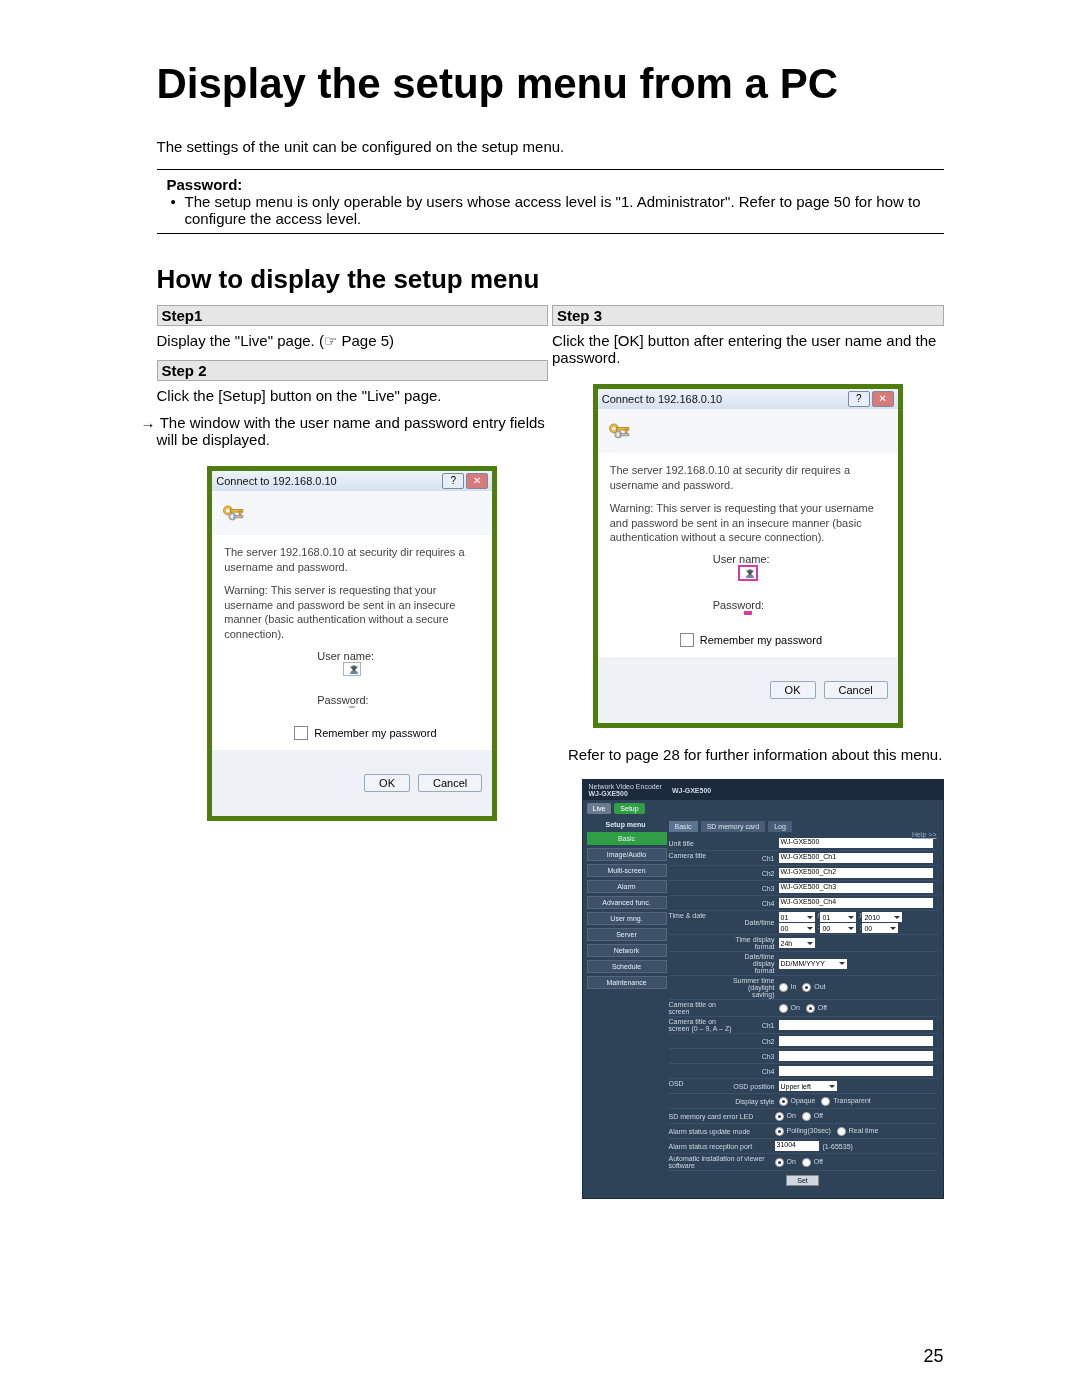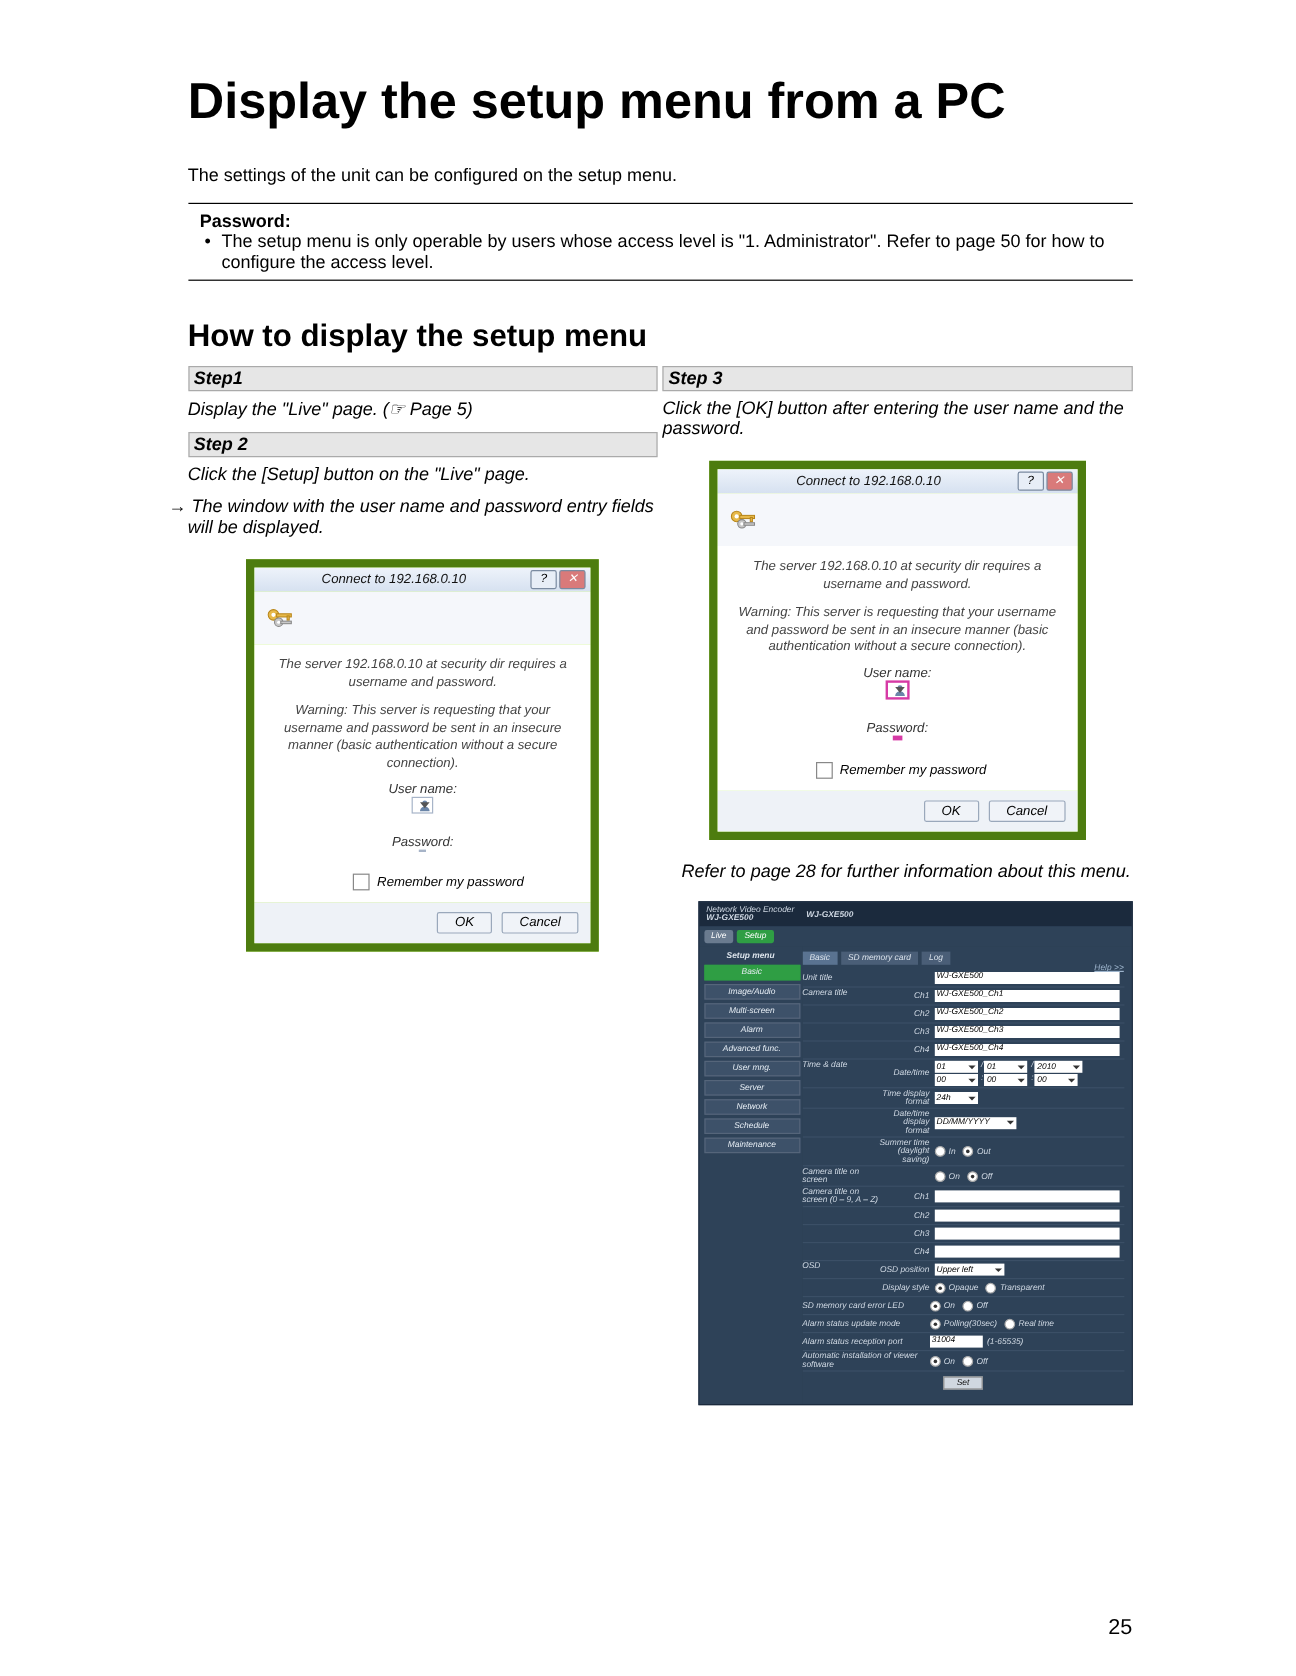--- a/index.html
+++ b/index.html
@@ -29,45 +29,44 @@
   .important-block { margin: 4px 0 4px 10px; }
   .important-label { font-weight: bold; }
   .important-body { margin-left: 18px; position: relative; }
   .bullet-dot { position: absolute; left: -14px; }
   h2 {
     font-family: Arial, sans-serif;
     font-weight: bold;
     font-size: 26px;
     margin: 30px 0 10px 0;
   }
-  .cols { display: flex; gap: 4px; font-style: italic; }
+  .cols { display: flex; gap: 4px; }
   .col { flex: 1 1 0; }
   .step-label {
     font-weight: bold;
     background: #e6e6e6;
     border: 1px solid #aaa;
     display: inline-block;
     padding: 1px 10px 1px 4px;
     margin-bottom: 6px;
     width: 100%;
     box-sizing: border-box;
   }
   .arrow-li { margin-left: 16px; text-indent: -16px; }
   .arrow-li::before { content: "\2192\00a0"; }
   .body-p { margin: 0 0 10px 0; }
 
   
   .dlg-wrap {
-    border: 7px solid #4d7c0f;
+    border: 5px solid #4d7c0f;
     width: 280px;
     margin: 18px auto 18px auto;
     font-family: Tahoma, Arial, sans-serif;
     font-size: 11px;
-    background: #bef264;
-    text-align: center;
+    background: #d946ef;
   }
   .dlg-wrap.big { width: 300px; }
   .dlg-titlebar {
     background: linear-gradient(#eef3fb, #d6e1f0);
     display: flex; align-items: center;
     padding: 2px 4px;
   }
   .dlg-title { flex: 1; color: #111; }
   .win-btn {
     width: 20px; height: 14px;
@@ -103,21 +102,21 @@
   .dlg-input .dropdown {
     position: absolute; right: 2px; top: 50%; width: 0; height: 0;
     border-left: 4px solid transparent;
     border-right: 4px solid transparent;
     border-top: 5px solid #555;
     transform: translateY(-50%);
   }
   .dlg-remember { display: flex; align-items: center; margin-left: 70px; gap: 6px; }
   .dlg-remember .cb { width: 12px; height: 12px; border: 1px solid #888; }
   .dlg-footer {
-    background: #eef2f7; padding: 8px 10px;
+    background: #eef2f7; padding: 24px 10px;
     display: flex; justify-content: flex-end; gap: 8px;
   }
   .dlg-btn {
     border: 1px solid #9aa8bb; background: #f0f3f8;
     padding: 2px 14px; border-radius: 2px; font-size: 11px;
   }
 
   
   .setup-wrap {
     width: 360px; margin: 16px 0 0 auto;

